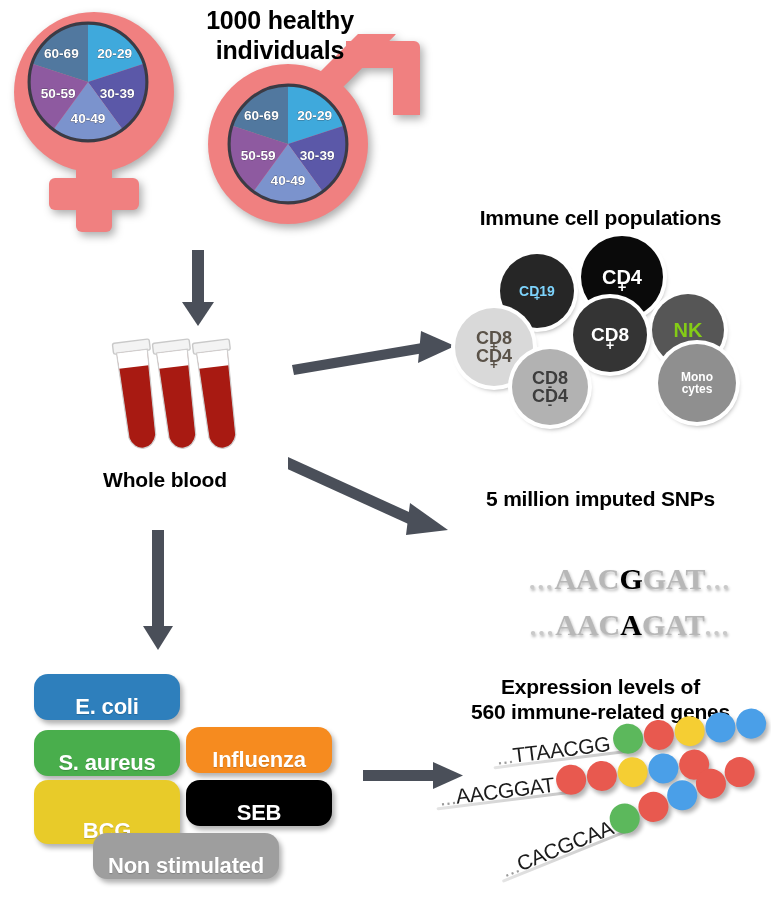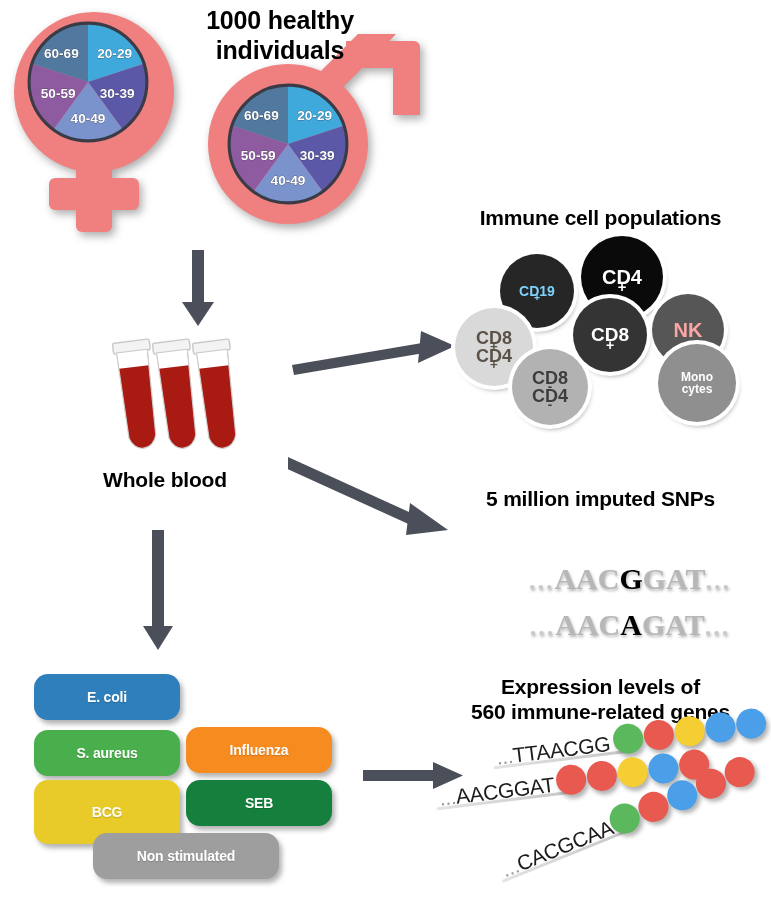--- a/index.html
+++ b/index.html
@@ -55,22 +55,22 @@
     color:#b7b7b7;white-space:pre;letter-spacing:0px;
     text-shadow:1px 2px 3px rgba(0,0,0,.30);
   }
   .snp-row .dots{color:#c9c9c9;font-size:26px;letter-spacing:2px;}
   .snp-row .alt{color:#000000;}
 
   
   #stimuli{left:34px;top:674px;width:310px;height:230px;}
   .stim{
     position:absolute;border-radius:14px;color:#ffffff;font-weight:bold;
-    display:flex;align-items:center;justify-content:center;
-    font-size:14px;letter-spacing:-0.2px;
+    display:flex;align-items:flex-end;justify-content:center;
+    font-size:22px;letter-spacing:-0.2px;
     box-shadow:3px 4px 5px rgba(0,0,0,.30);
     text-shadow:0 1px 1px rgba(0,0,0,.18);
   }
 
   
   #expr-block{left:430px;top:720px;width:341px;height:200px;}
   .strand{position:absolute;transform-origin:left center;}
   .seq{
     font-family:"Liberation Sans",sans-serif;font-size:21px;color:#1b1b1b;
     white-space:pre;letter-spacing:-0.3px;
@@ -222,21 +222,21 @@
     <div class="cell" style="left: 45px; top: 18px; width: 74px; height: 74px; background: rgb(38, 38, 38); color: #7dd3fc; font-size: 14px;">
       <div>
         <span>CD19<span class="sup">+</span></span>
       </div>
     </div>
     <div class="cell" style="left: 126px; top: 0px; width: 82px; height: 82px; background: rgb(10, 10, 10); color: rgb(255, 255, 255); font-size: 20px;">
       <div>
         <span>CD4<span class="sup">+</span></span>
       </div>
     </div>
-    <div class="cell" style="left: 197px; top: 58px; width: 72px; height: 72px; background: rgb(86, 86, 86); color: #fca5a5; font-size: 20px;">
+    <div class="cell" style="left: 197px; top: 58px; width: 72px; height: 72px; background: rgb(86, 86, 86); color: #84cc16; font-size: 20px;">
       <div>
         <span>NK</span>
       </div>
     </div>
     <div class="cell" style="left: 118px; top: 62px; width: 74px; height: 74px; background: rgb(52, 52, 52); color: rgb(255, 255, 255); font-size: 19px;">
       <div>
         <span>CD8<span class="sup">+</span></span>
       </div>
     </div>
     <div class="cell" style="left: 0px; top: 72px; width: 78px; height: 78px; background: rgb(217, 217, 217); color: rgb(90, 82, 72); font-size: 18px;">
@@ -276,21 +276,21 @@
     </div>
     <div class="stim" style="left: 0px; top: 56px; width: 146px; height: 46px; background: rgb(73, 174, 76);">
       <span>S. aureus</span>
     </div>
     <div class="stim" style="left: 152px; top: 53px; width: 146px; height: 46px; background: rgb(246, 139, 31);">
       <span>Influenza</span>
     </div>
     <div class="stim" style="left: 0px; top: 106px; width: 146px; height: 64px; background: rgb(232, 203, 41);">
       <span>BCG</span>
     </div>
-    <div class="stim" style="left: 152px; top: 106px; width: 146px; height: 46px; background: #15803d;">
+    <div class="stim" style="left: 152px; top: 106px; width: 146px; height: 46px; background: #000000;">
       <span>SEB</span>
     </div>
     <div class="stim" style="left: 59px; top: 159px; width: 186px; height: 46px; background: rgb(158, 158, 158);">
       <span>Non stimulated</span>
     </div>
   </div>
 
 <div class="abs hdr" id="title-expr" style="white-space:pre-line;">Expression levels of
 560 immune-related genes</div>
 

